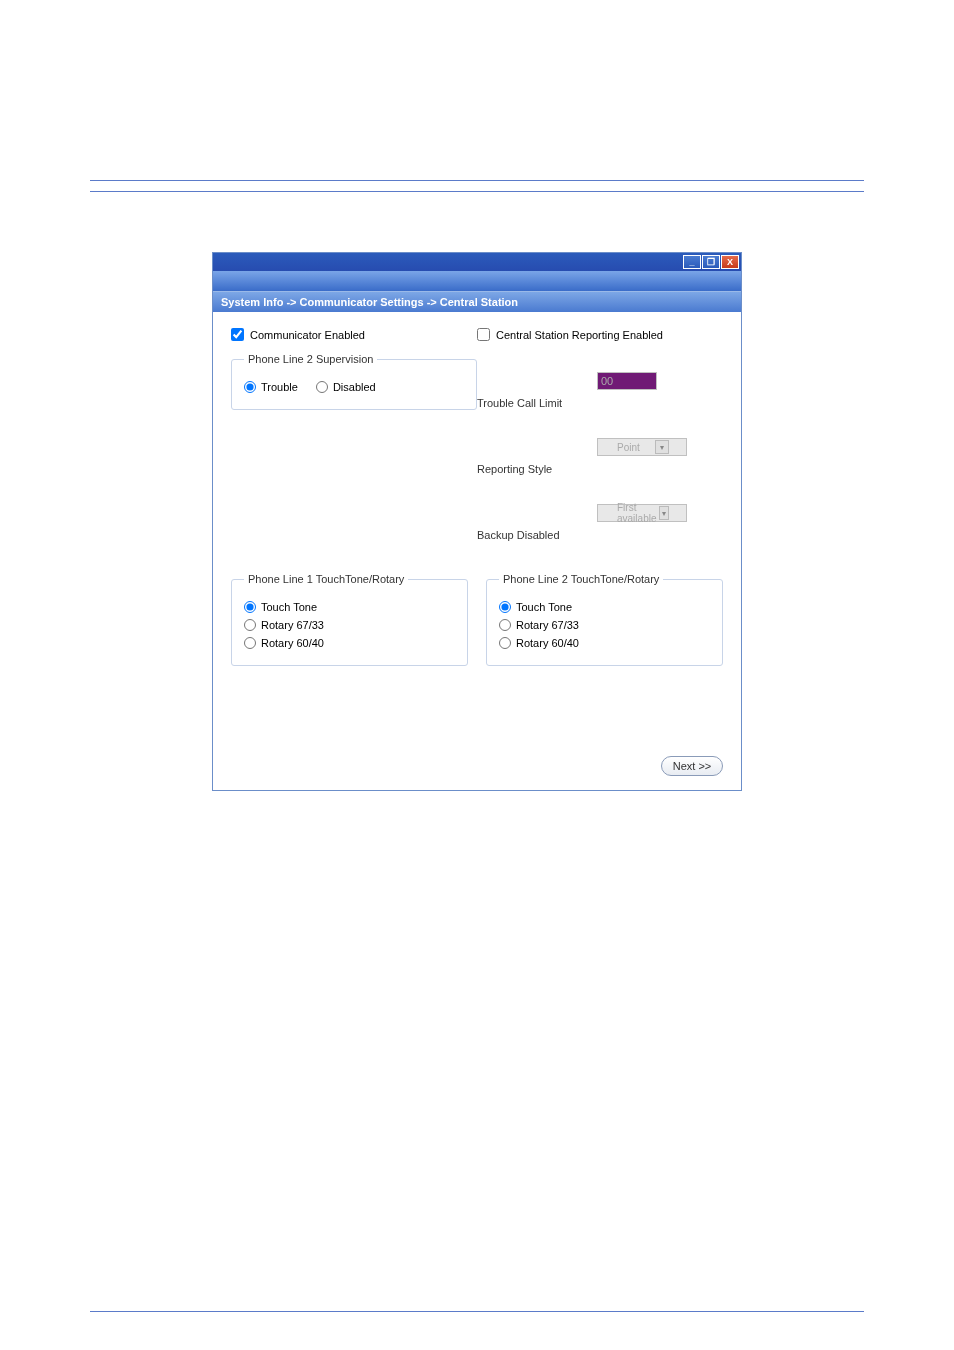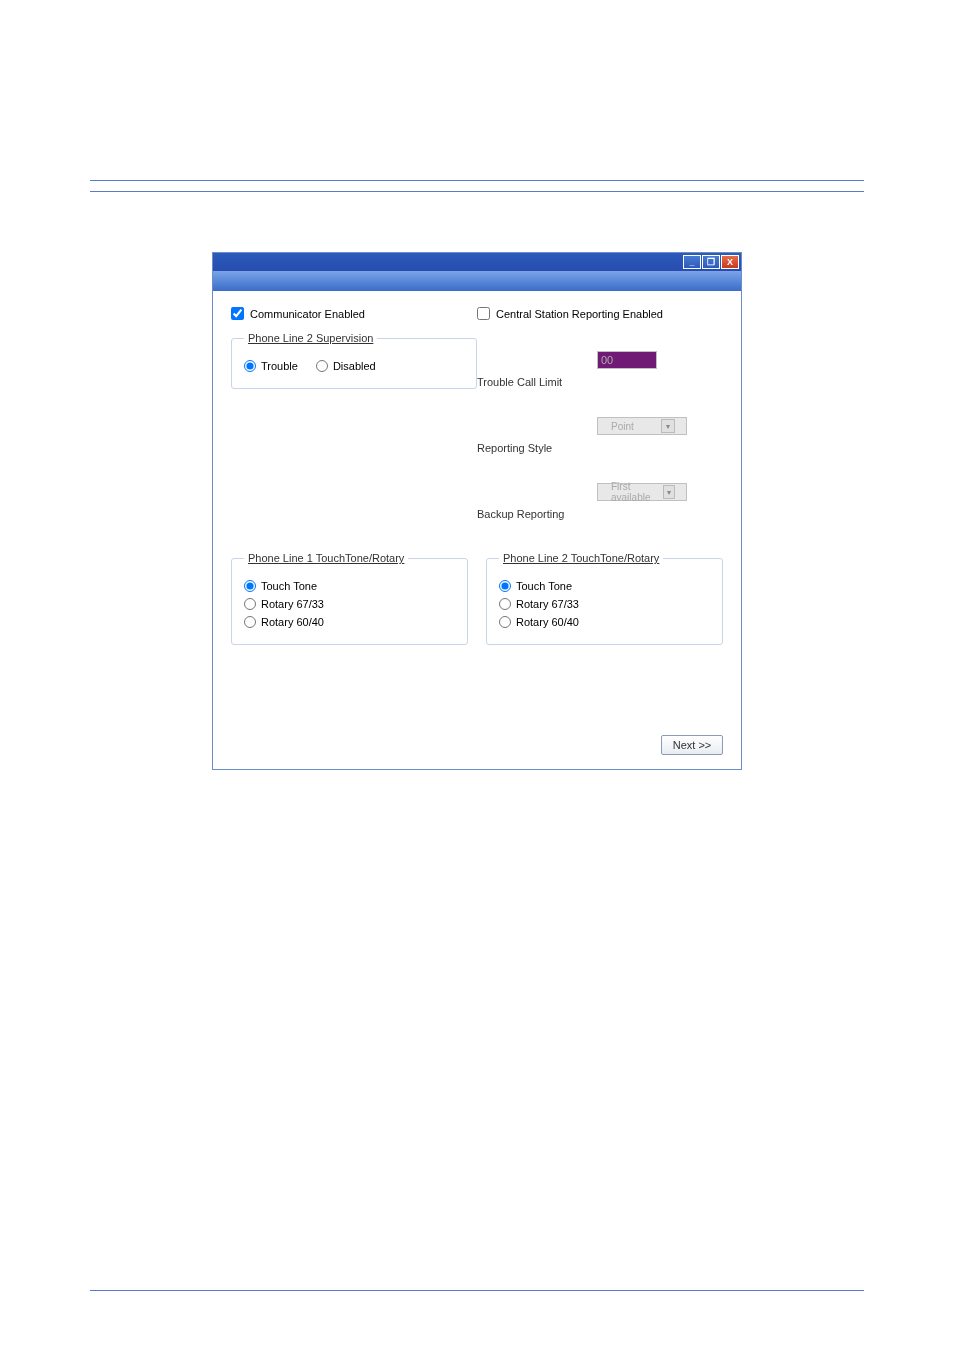--- a/index.html
+++ b/index.html
@@ -97,21 +97,21 @@
       color: #aaa;
       border: 1px solid #c0c0c0;
     }
     .select-box {
       width: 90px;
       height: 18px;
       border: 1px solid #c0c0c0;
       background: #e8e8e8;
       color: #aaa;
       font-size: 10px;
-      padding: 0 13px;
+      padding: 0 19px;
       display: flex;
       align-items: center;
       justify-content: space-between;
     }
     .select-arrow {
       width: 14px;
       height: 14px;
       background: #e0e0e0;
       border: 1px solid #bbb;
       display: flex;
@@ -124,21 +124,20 @@
     fieldset {
       border: 1px solid #c8d4e8;
       border-radius: 3px;
       padding: 10px 12px;
       margin-top: 4px;
     }
     legend {
       font-size: 11px;
       color: #333;
       padding: 0 4px;
-      text-decoration: underline;
     }
     .radio-row {
       display: flex;
       align-items: center;
       gap: 5px;
       margin: 6px 0;
       font-size: 11px;
     }
     .radio-row input[type="radio"] { width: 12px; height: 12px; }
     .radio-inline { display: flex; gap: 18px; }
@@ -157,21 +156,21 @@
       top: -7px;
       pointer-events: none;
     }
     .next-btn {
       align-self: flex-end;
       margin-top: 90px;
       width: 62px;
       height: 20px;
       border: 1px solid #8a9bb8;
       background: linear-gradient(to bottom,#fff,#e8ecf2);
-      border-radius: 2px;
+      border-radius: 10px;
       font-size: 11px;
       color: #333;
       display: flex;
       align-items: center;
       justify-content: center;
       cursor: pointer;
     }
     .footer-line {
       border: none;
       border-top: 1px solid #5b7bc9;
@@ -187,20 +186,21 @@
   <hr class="hr-top">
   <hr class="hr-second">
 
   <div class="window">
     <div class="titlebar">
       <div class="titlebar-btn min">_</div>
       <div class="titlebar-btn max">❐</div>
       <div class="titlebar-btn close">X</div>
     </div>
     <div class="blue-gradient"></div>
+    <div class="breadcrumb-bar">System Info -&gt; Communicator Settings -&gt; Central Station</div>
 
     <div class="content">
       <div class="top-row">
 
         <div class="col">
           <div class="checkbox-row">
             <input type="checkbox" checked="" style="">
             <span>Communicator Enabled</span>
           </div>
 
@@ -233,21 +233,21 @@
 
           <div class="field-row">
             <span class="field-label">Reporting Style</span>
             <div class="select-box">
               <span>Point</span>
               <span class="select-arrow">▾</span>
             </div>
           </div>
 
           <div class="field-row">
-            <span class="field-label">Backup Reporting</span>
+            <span class="field-label">Backup Disabled</span>
             <div class="select-box">
               <span>First available</span>
               <span class="select-arrow">▾</span>
             </div>
           </div>
         </div>
       </div>
 
       <div class="bottom-row">
         <div class="col">

